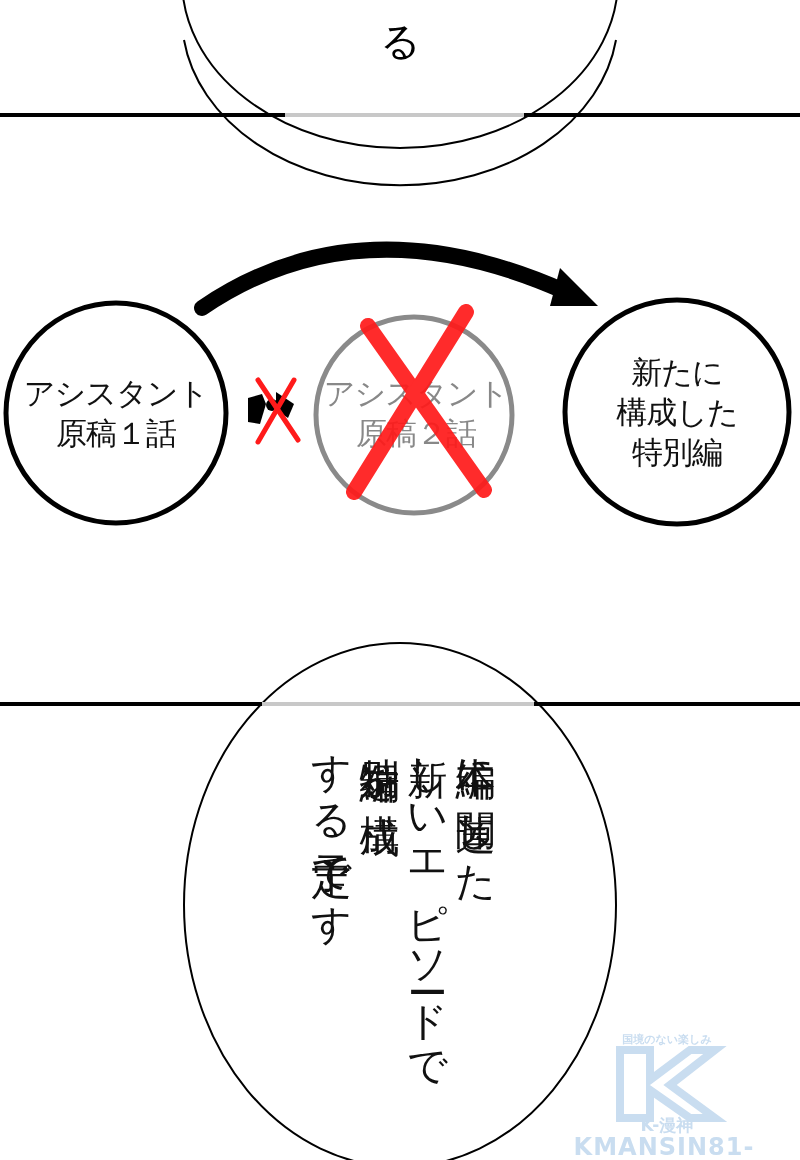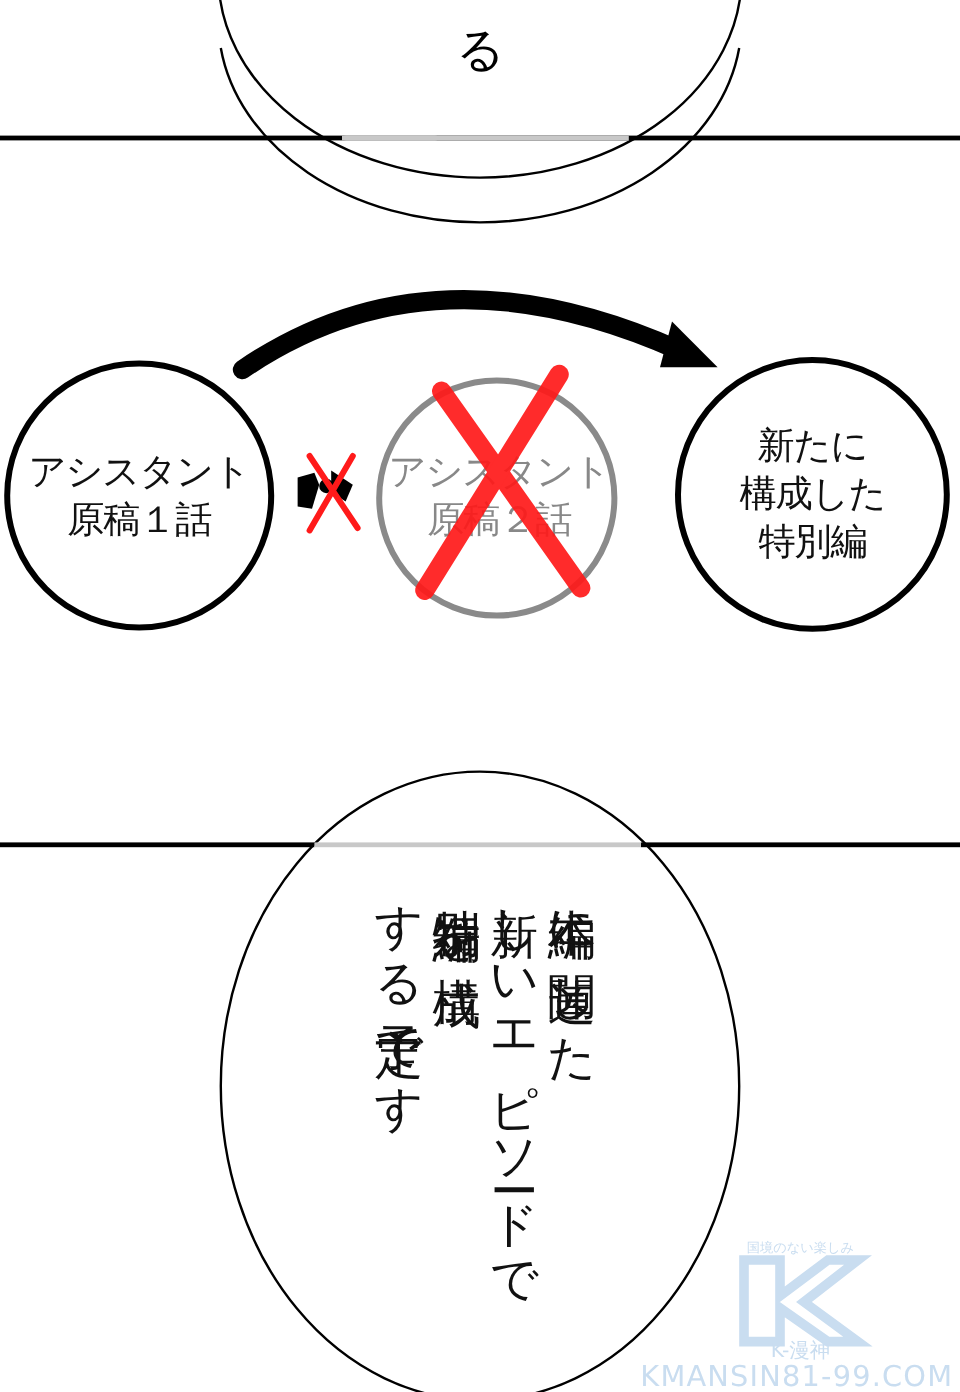--- a/index.html
+++ b/index.html
@@ -8,21 +8,21 @@
     svg.layer { position:absolute; left:0; top:0; }
     .hline { position:absolute; left:0; width:800px; height:4px; background:#000; }
     .hline-gray { position:absolute; height:4px; background:#c8c8c8; }
     .txt { position:absolute; white-space:pre; text-align:center; }
     .circle-label { font-size:31px; line-height:40px; color:#111; letter-spacing:-1px; }
     .circle-label.gray { color:#888; }
     .vert { writing-mode: vertical-rl; text-orientation: upright; font-size:40px;
             line-height:48px; letter-spacing:3px; position:absolute; color:#111;
             font-family: "DejaVu Serif", serif; }
     .top-char { font-size:40px; font-family: "DejaVu Serif", serif; }
-    .wm { position:absolute; color:#c9ddf0; font-weight:normal; text-align:center; }
+    .wm { position:absolute; color:#c9ddf0; font-weight:bold; text-align:center; }
   </style>
 </head>
 <body>
 
 <svg class="layer" width="800" height="1160">
 
   <ellipse cx="400" cy="-20" rx="218" ry="168" fill="#fff" stroke="#000" stroke-width="2"></ellipse>
 </svg>
 
 <div class="hline" style="top:113px;"></div>

